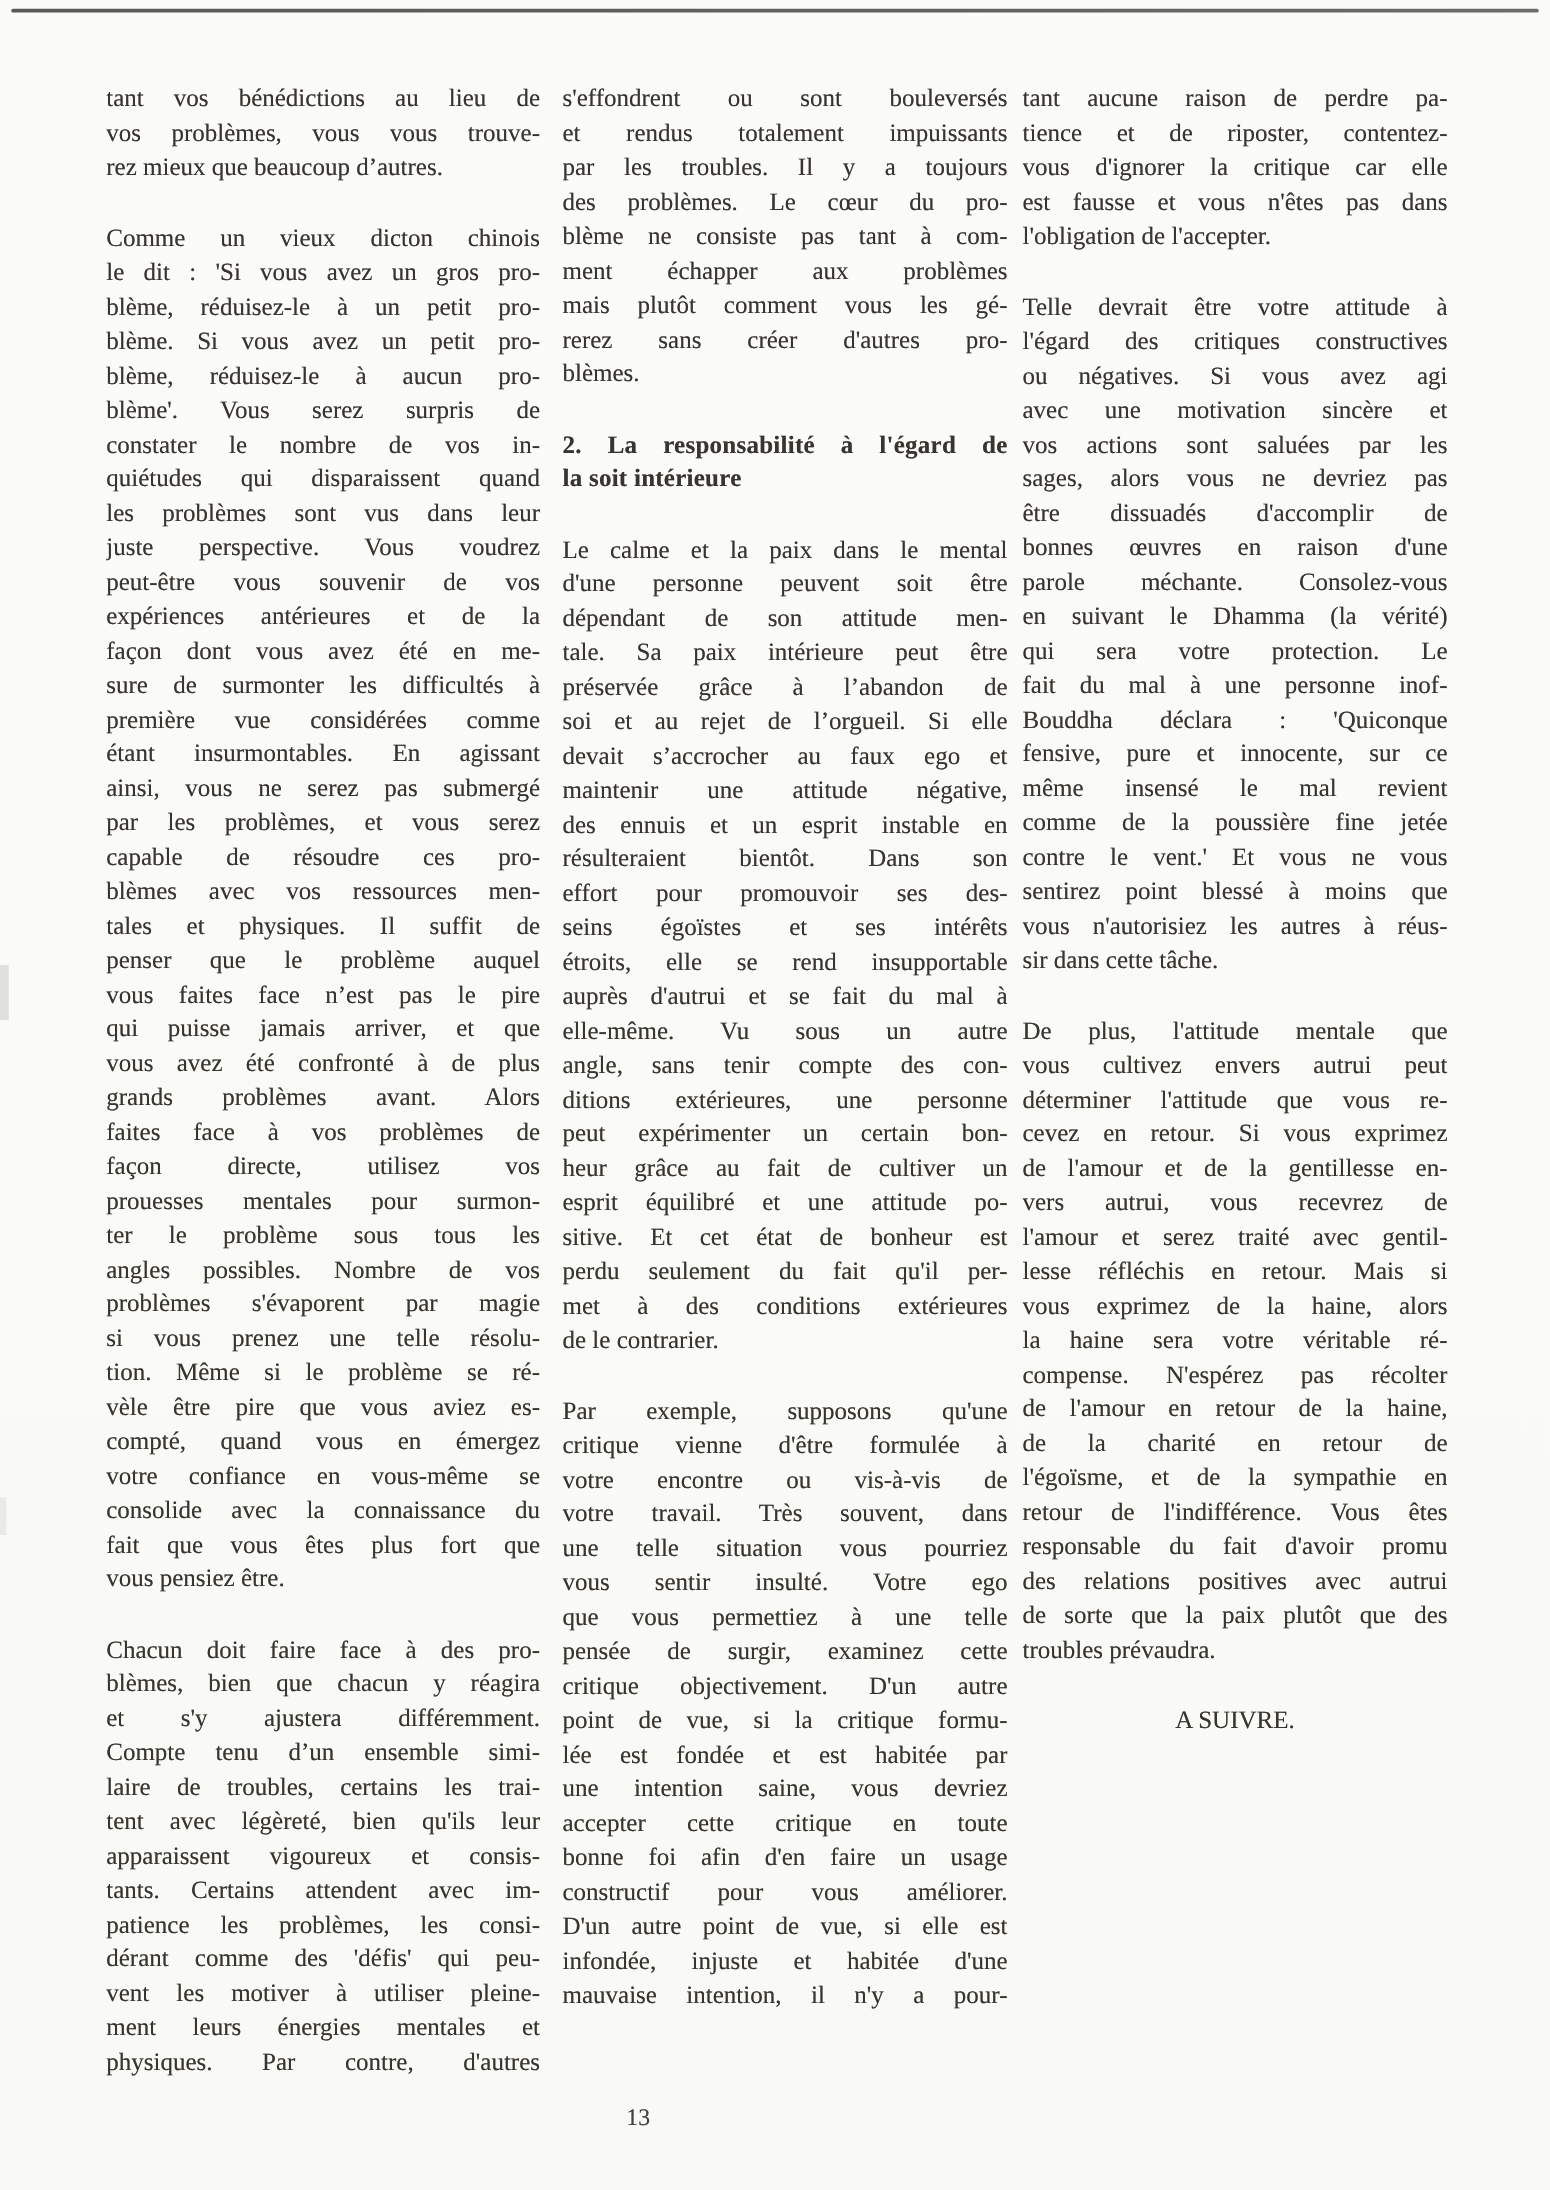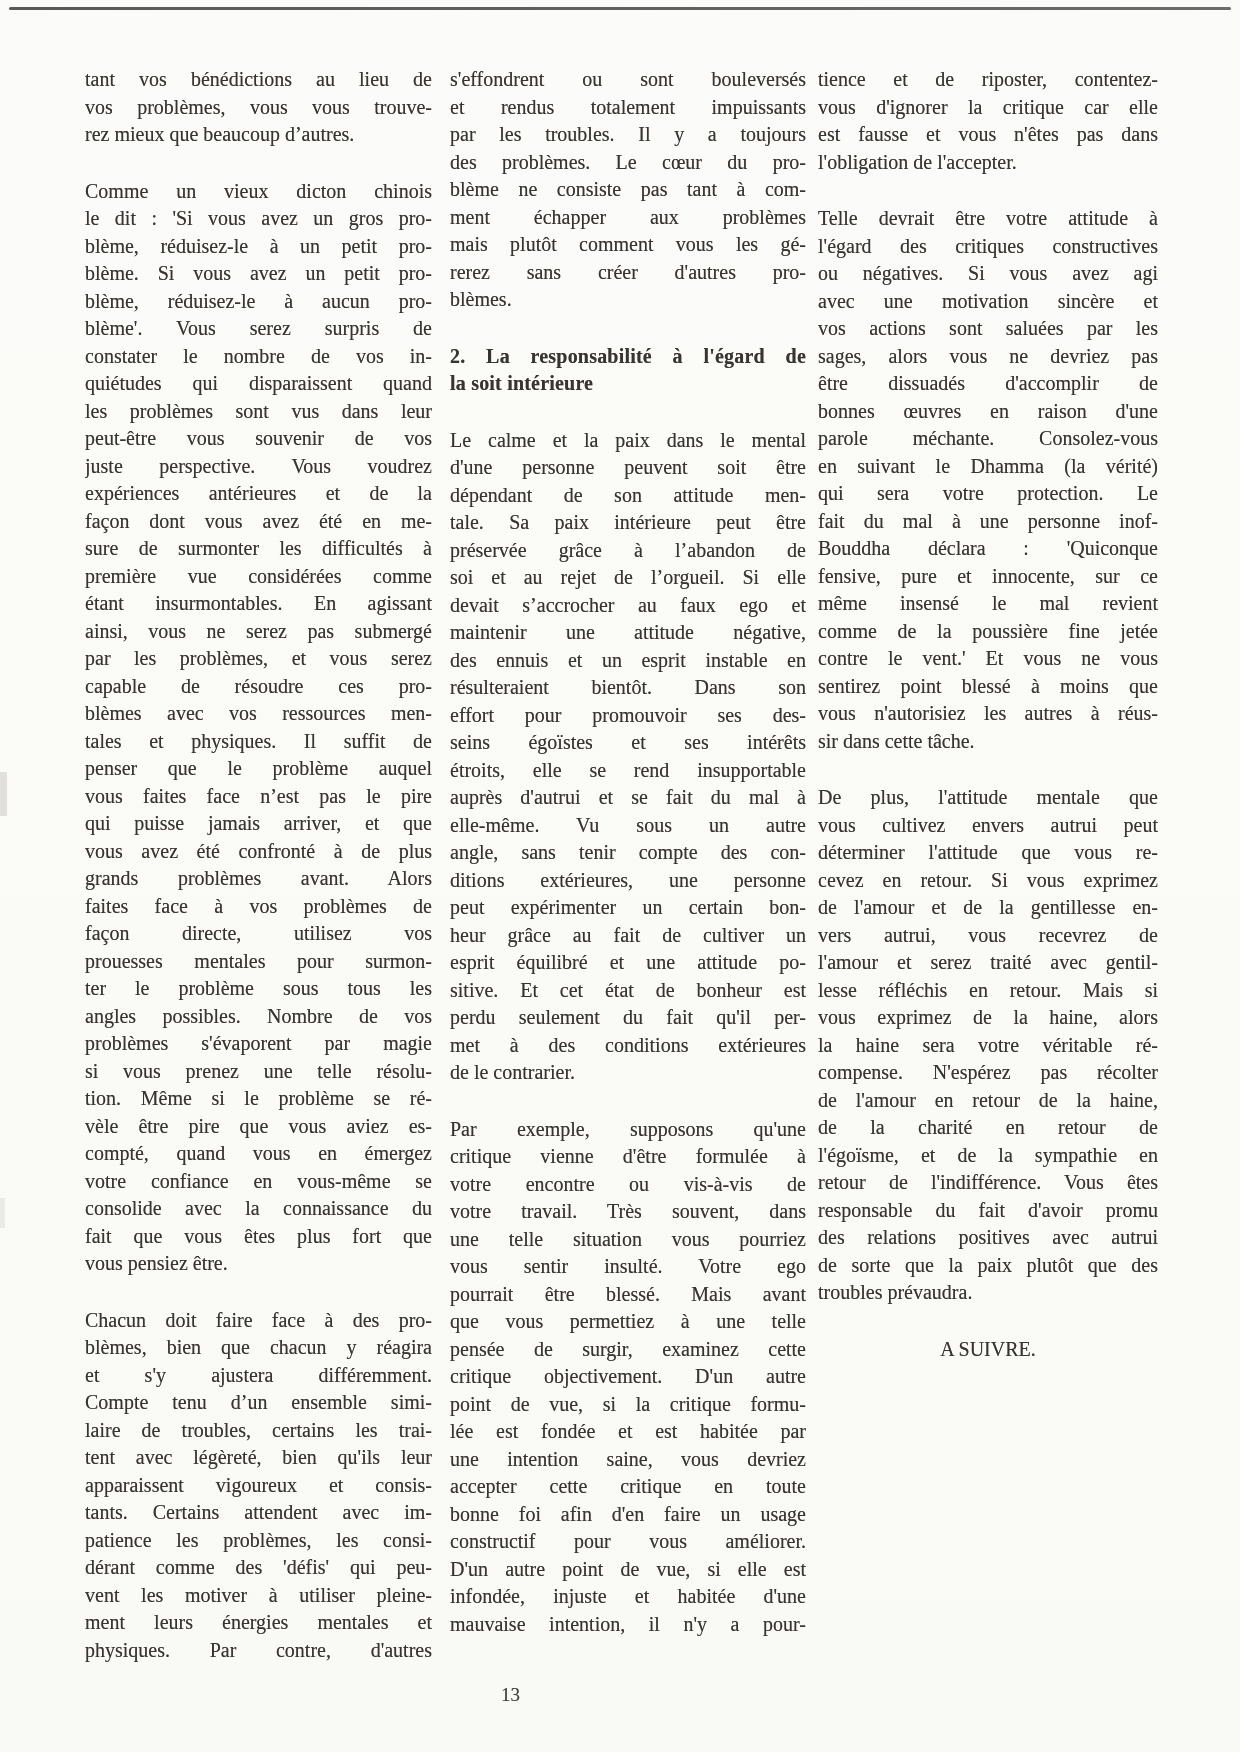--- a/index.html
+++ b/index.html
@@ -113,22 +113,22 @@
         <div class="block p">
           <span class="line j">Comme un vieux dicton chinois</span>
           <span class="line j">le dit : 'Si vous avez un gros pro-</span>
           <span class="line j">blème, réduisez-le à un petit pro-</span>
           <span class="line j">blème. Si vous avez un petit pro-</span>
           <span class="line j">blème, réduisez-le à aucun pro-</span>
           <span class="line j">blème'. Vous serez surpris de</span>
           <span class="line j">constater le nombre de vos in-</span>
           <span class="line j">quiétudes qui disparaissent quand</span>
           <span class="line j">les problèmes sont vus dans leur</span>
+          <span class="line j">juste perspective. Vous voudrez</span>
           <span class="line j">peut-être vous souvenir de vos</span>
-          <span class="line j">juste perspective. Vous voudrez</span>
           <span class="line j">expériences antérieures et de la</span>
           <span class="line j">façon dont vous avez été en me-</span>
           <span class="line j">sure de surmonter les difficultés à</span>
           <span class="line j">première vue considérées comme</span>
           <span class="line j">étant insurmontables. En agissant</span>
           <span class="line j">ainsi, vous ne serez pas submergé</span>
           <span class="line j">par les problèmes, et vous serez</span>
           <span class="line j">capable de résoudre ces pro-</span>
           <span class="line j">blèmes avec vos ressources men-</span>
           <span class="line j">tales et physiques. Il suffit de</span>
@@ -210,37 +210,37 @@
           <span class="line j">met à des conditions extérieures</span>
           <span class="line last">de le contrarier.</span>
         </div>
         <div class="block p">
           <span class="line j">Par exemple, supposons qu'une</span>
           <span class="line j">critique vienne d'être formulée à</span>
           <span class="line j">votre encontre ou vis-à-vis de</span>
           <span class="line j">votre travail. Très souvent, dans</span>
           <span class="line j">une telle situation vous pourriez</span>
           <span class="line j">vous sentir insulté. Votre ego</span>
-          <span class="line j">pourrait être blessé. Mais avant</span>
           <span class="line j">que vous permettiez à une telle</span>
           <span class="line j">pensée de surgir, examinez cette</span>
           <span class="line j">critique objectivement. D'un autre</span>
           <span class="line j">point de vue, si la critique formu-</span>
           <span class="line j">lée est fondée et est habitée par</span>
           <span class="line j">une intention saine, vous devriez</span>
           <span class="line j">accepter cette critique en toute</span>
           <span class="line j">bonne foi afin d'en faire un usage</span>
           <span class="line j">constructif pour vous améliorer.</span>
           <span class="line j">D'un autre point de vue, si elle est</span>
           <span class="line j">infondée, injuste et habitée d'une</span>
           <span class="line j">mauvaise intention, il n'y a pour-</span>
         </div>
       </div>
       <div class="col">
         <div class="block p">
+          <span class="line j">tant aucune raison de perdre pa-</span>
           <span class="line j">tience et de riposter, contentez-</span>
           <span class="line j">vous d'ignorer la critique car elle</span>
           <span class="line j">est fausse et vous n'êtes pas dans</span>
           <span class="line last">l'obligation de l'accepter.</span>
         </div>
         <div class="block p">
           <span class="line j">Telle devrait être votre attitude à</span>
           <span class="line j">l'égard des critiques constructives</span>
           <span class="line j">ou négatives. Si vous avez agi</span>
           <span class="line j">avec une motivation sincère et</span>

